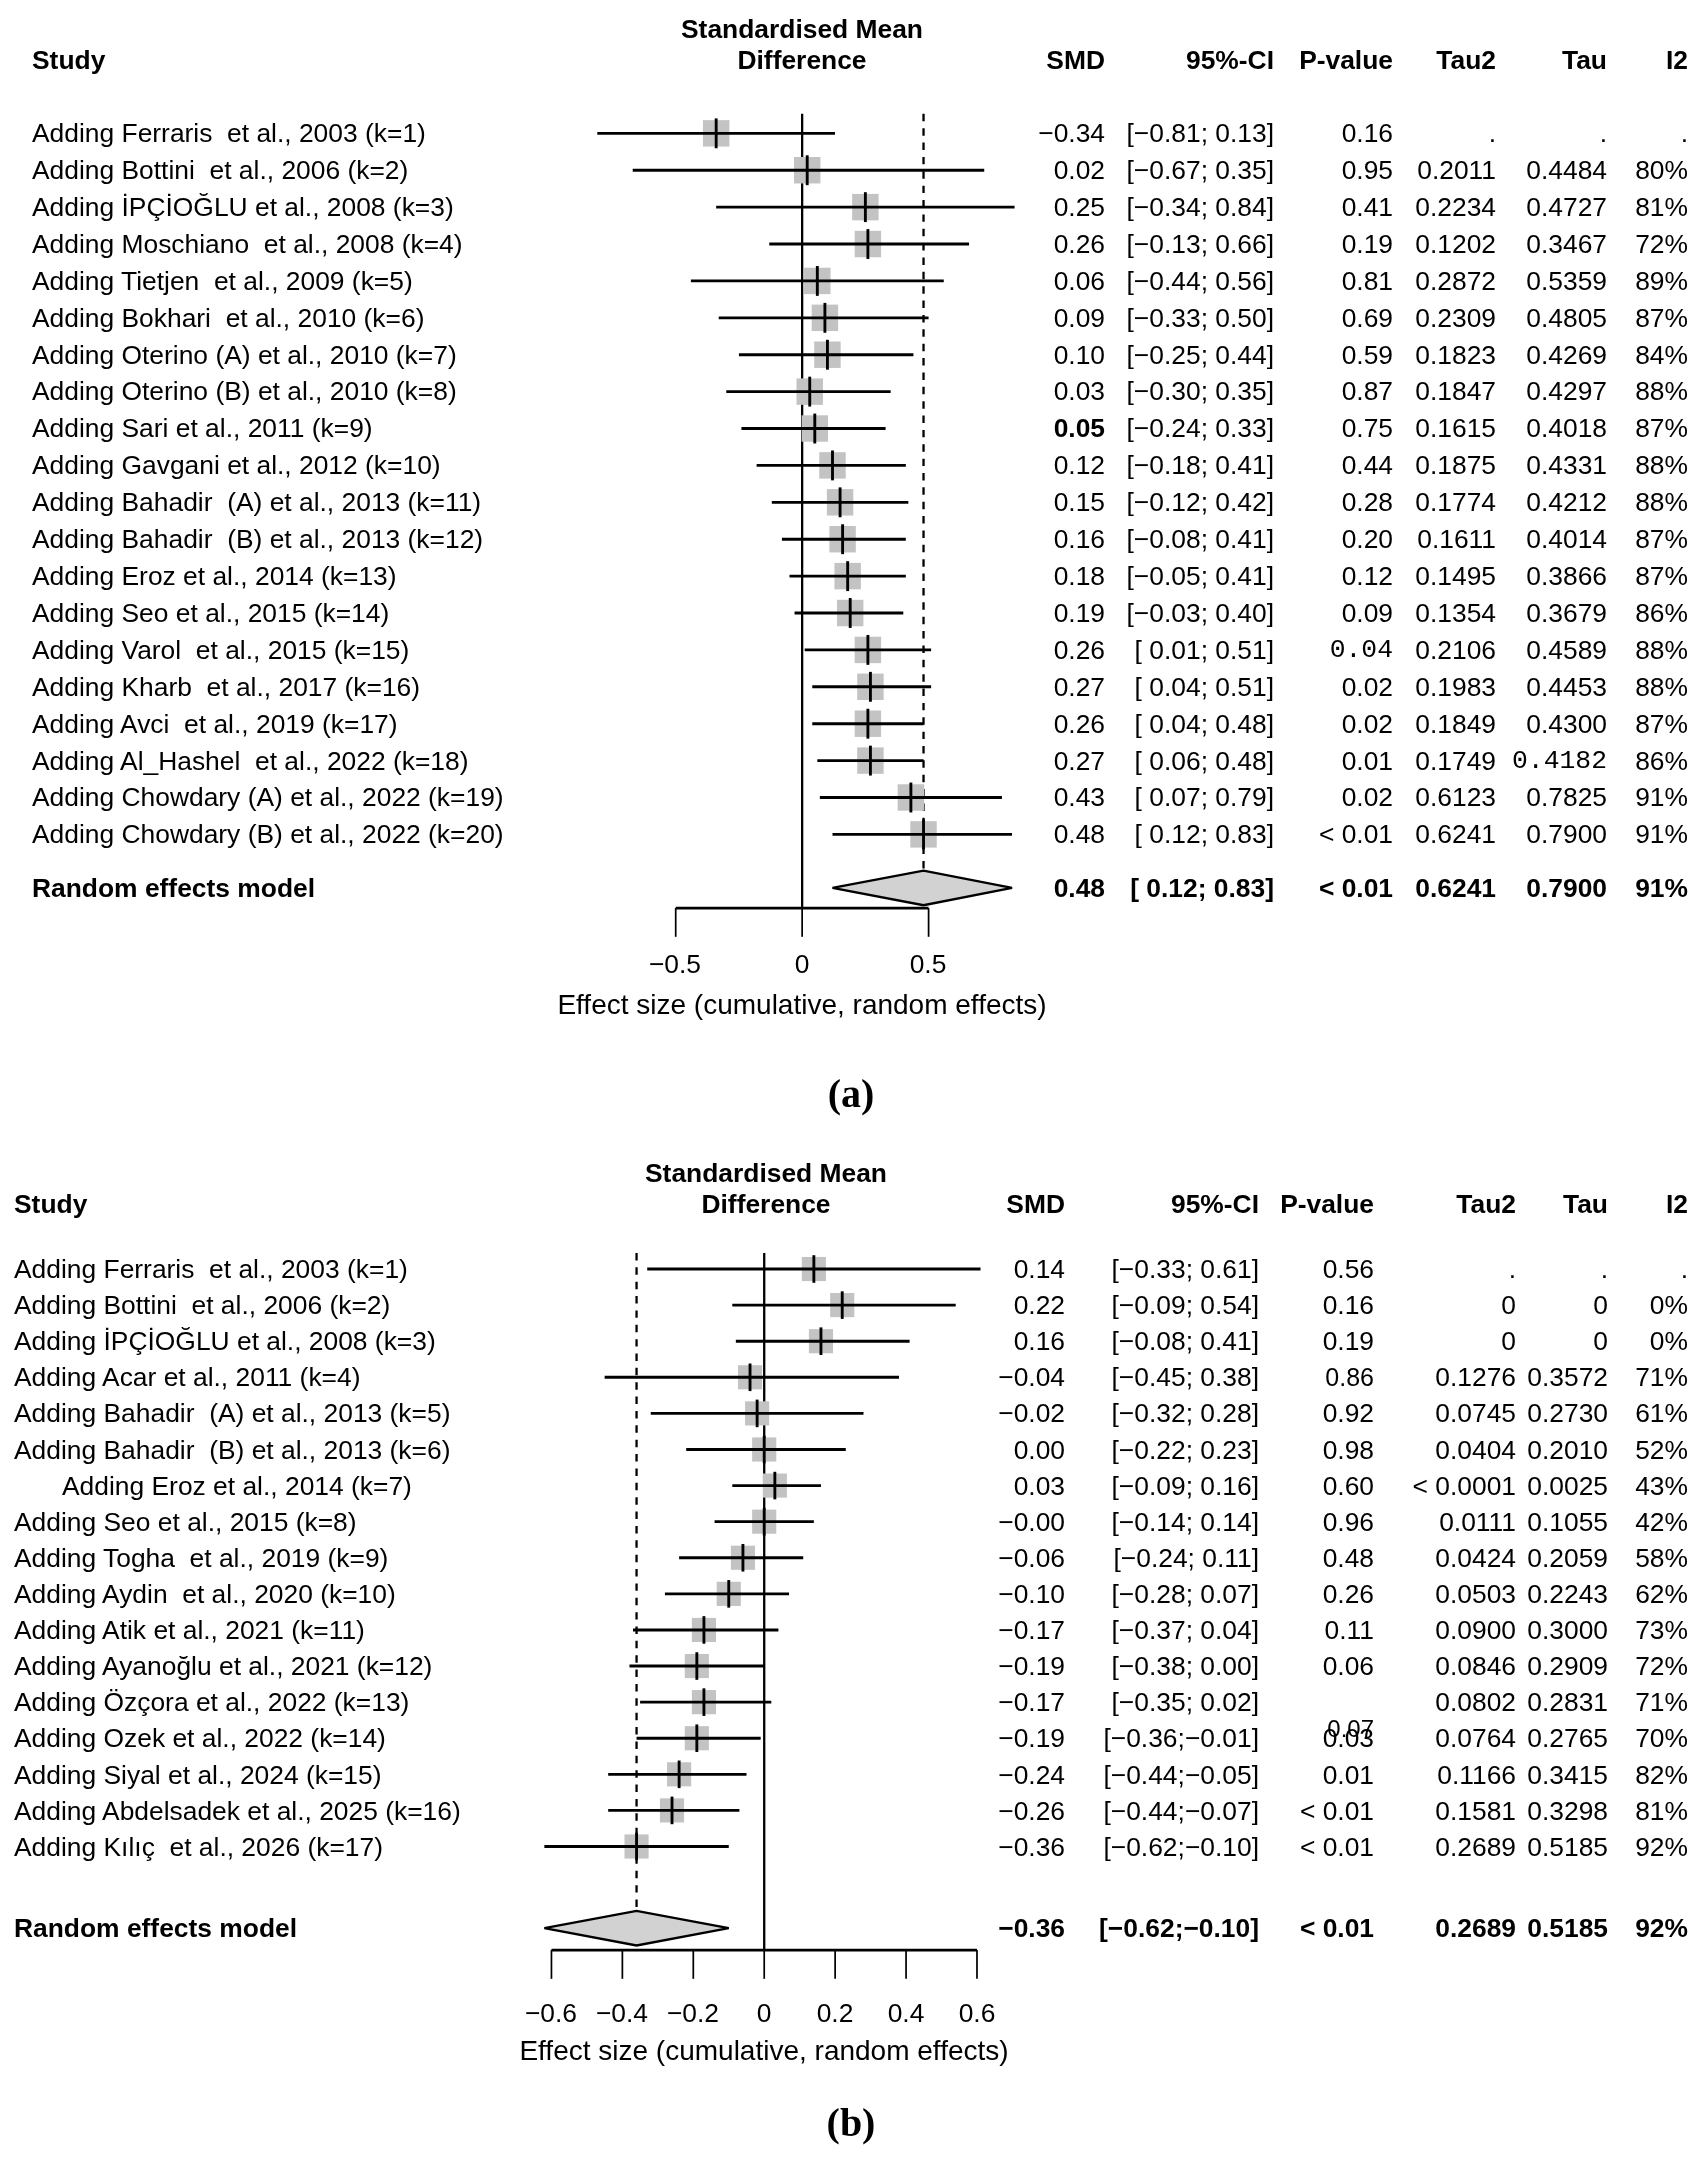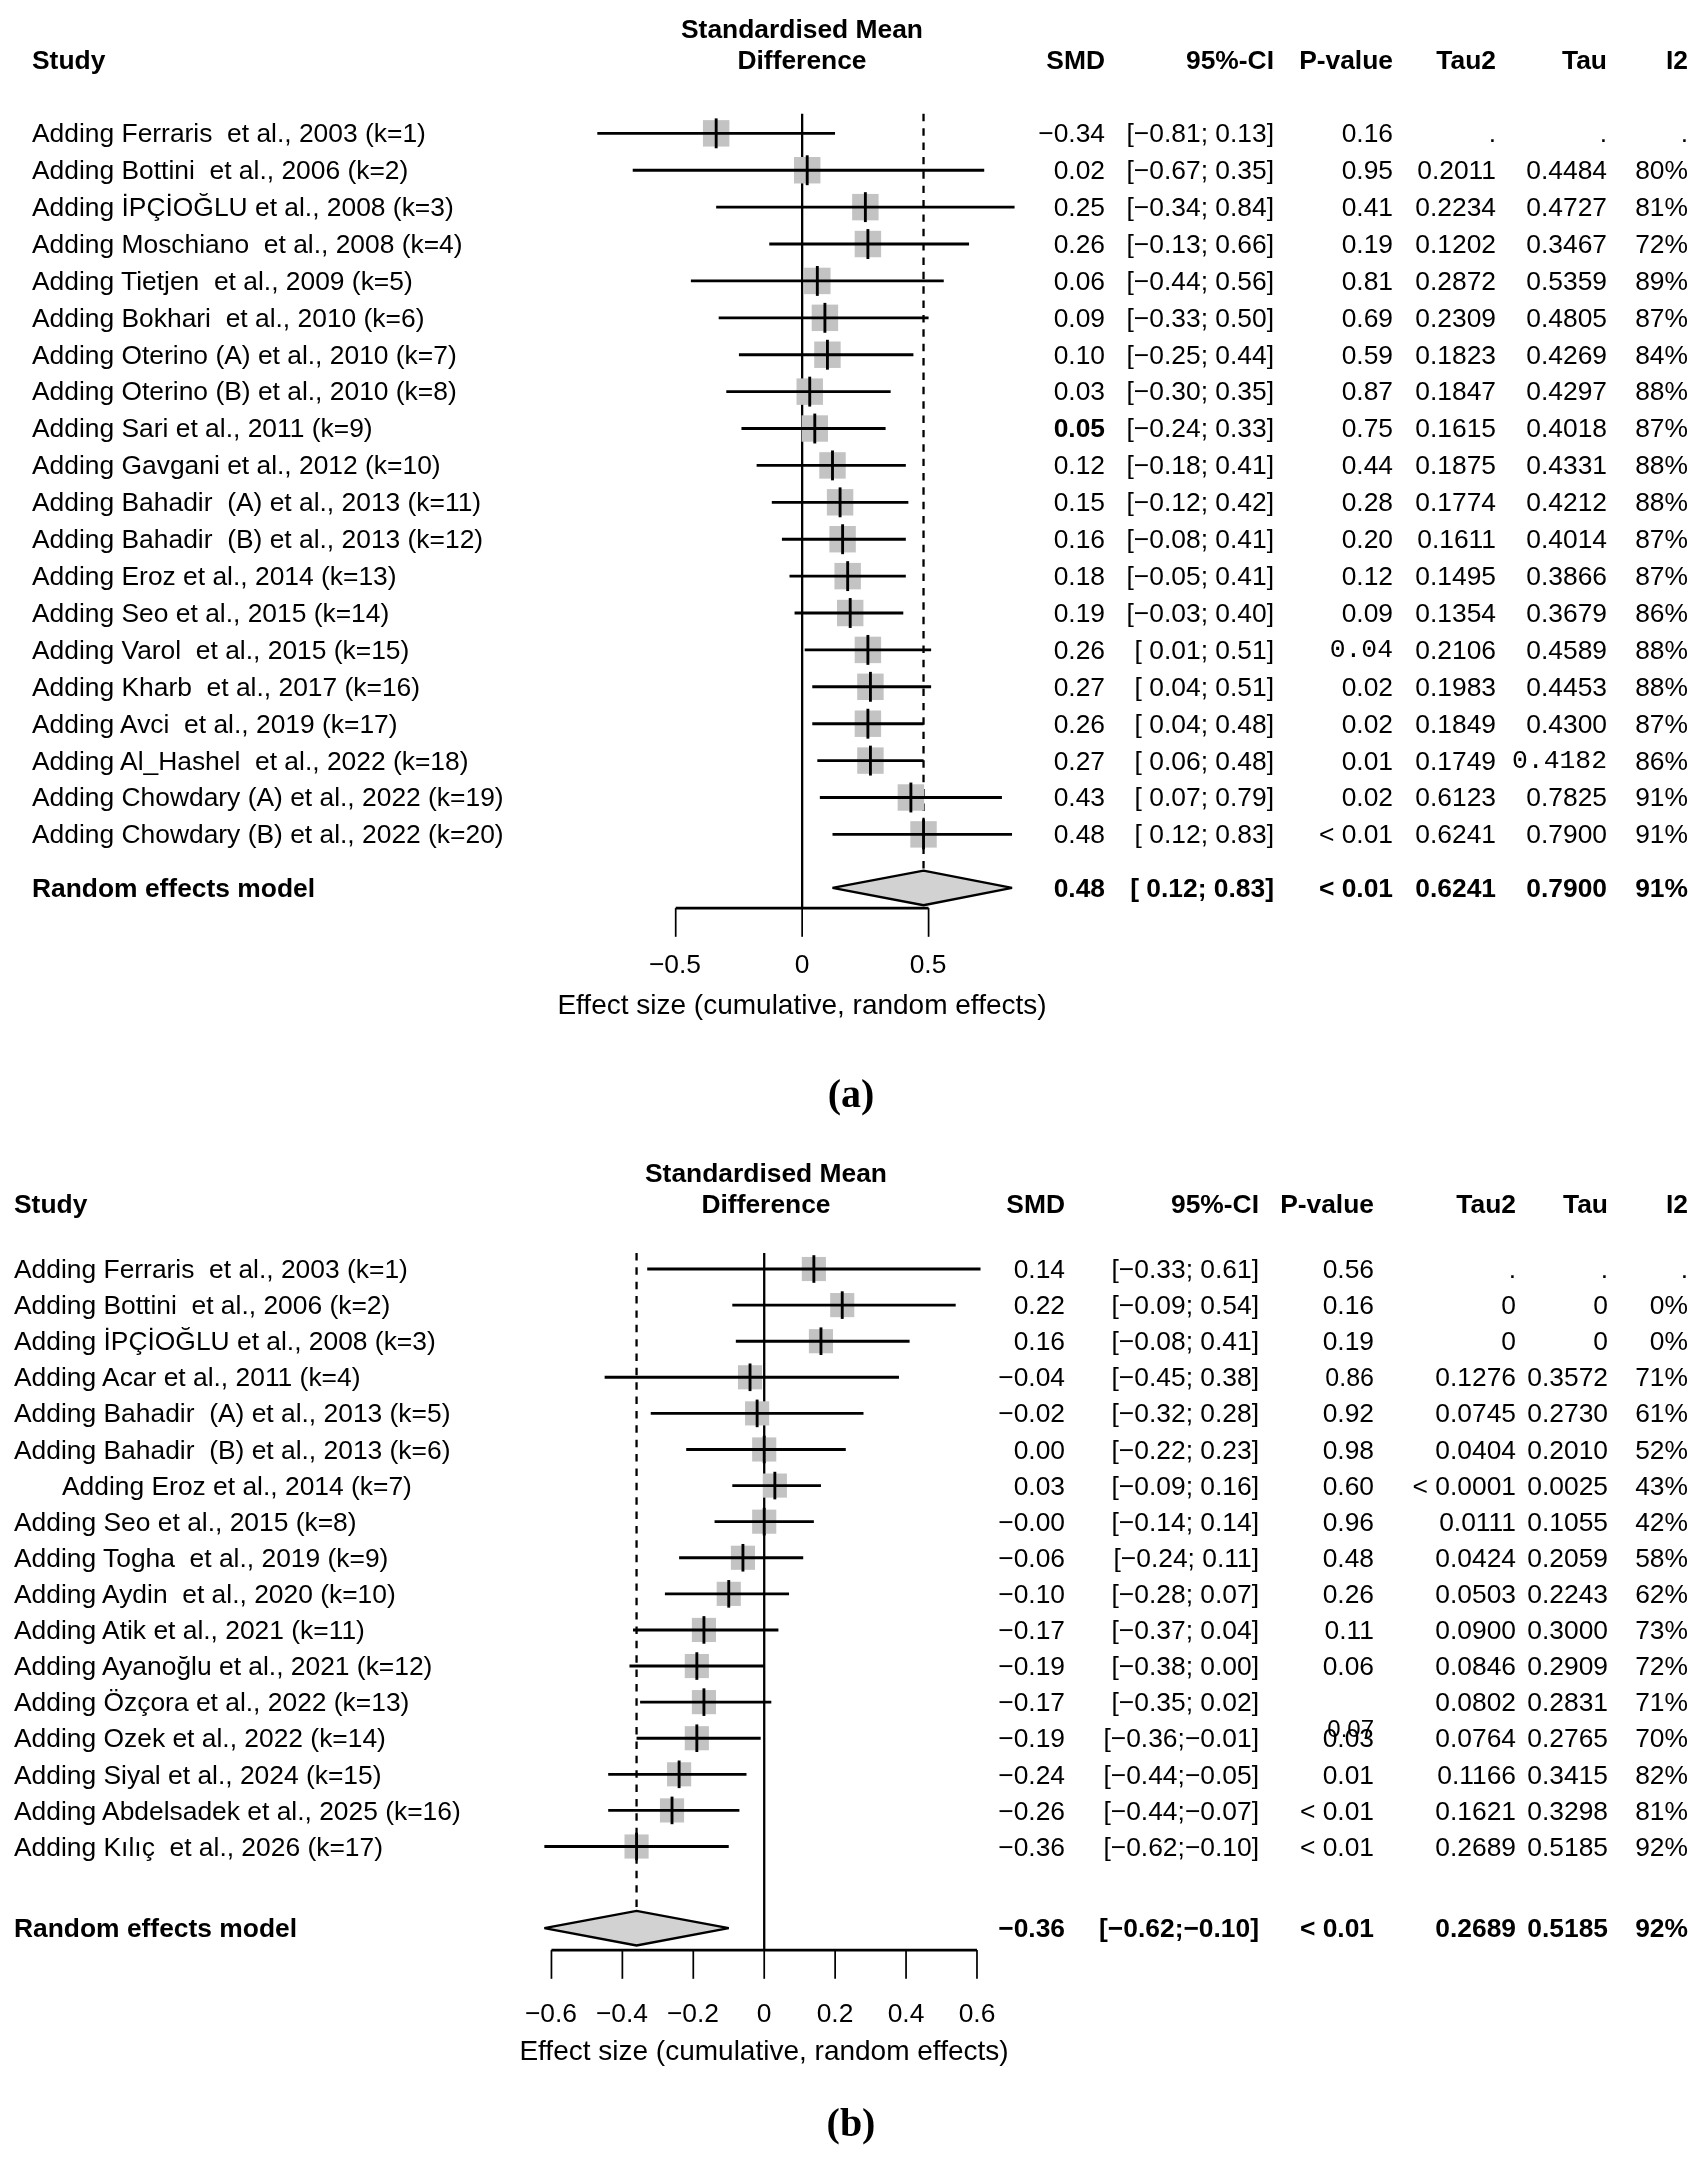--- a/index.html
+++ b/index.html
@@ -503,21 +503,21 @@
         <div class="t" style="font-size: 26.4px; line-height: 26.4px; top: 1762px; right: 328px;">0.01</div>
         <div class="t" style="font-size: 26.4px; line-height: 26.4px; top: 1762px; right: 186px;">0.1166</div>
         <div class="t" style="font-size: 26.4px; line-height: 26.4px; top: 1762px; right: 94px;">0.3415</div>
         <div class="t" style="font-size: 26.4px; line-height: 26.4px; top: 1762px; right: 14px;">82%</div>
       </div>
       <div>
         <div class="t" style="font-size: 26.4px; line-height: 26.4px; top: 1798px; left: 14px;">Adding Abdelsadek et al., 2025 (k=16)</div>
         <div class="t" style="font-size: 26.4px; line-height: 26.4px; top: 1798px; right: 637px;">−0.26</div>
         <div class="t" style="font-size: 26.4px; line-height: 26.4px; top: 1798px; right: 443px;">[−0.44;−0.07]</div>
         <div class="t" style="font-size: 26.4px; line-height: 26.4px; top: 1798px; right: 328px;">&lt; 0.01</div>
-        <div class="t" style="font-size: 26.4px; line-height: 26.4px; top: 1798px; right: 186px;">0.1621</div>
+        <div class="t" style="font-size: 26.4px; line-height: 26.4px; top: 1798px; right: 186px;">0.1581</div>
         <div class="t" style="font-size: 26.4px; line-height: 26.4px; top: 1798px; right: 94px;">0.3298</div>
         <div class="t" style="font-size: 26.4px; line-height: 26.4px; top: 1798px; right: 14px;">81%</div>
       </div>
       <div>
         <div class="t" style="font-size: 26.4px; line-height: 26.4px; top: 1834px; left: 14px;">Adding Kılıç  et al., 2026 (k=17)</div>
         <div class="t" style="font-size: 26.4px; line-height: 26.4px; top: 1834px; right: 637px;">−0.36</div>
         <div class="t" style="font-size: 26.4px; line-height: 26.4px; top: 1834px; right: 443px;">[−0.62;−0.10]</div>
         <div class="t" style="font-size: 26.4px; line-height: 26.4px; top: 1834px; right: 328px;">&lt; 0.01</div>
         <div class="t" style="font-size: 26.4px; line-height: 26.4px; top: 1834px; right: 186px;">0.2689</div>
         <div class="t" style="font-size: 26.4px; line-height: 26.4px; top: 1834px; right: 94px;">0.5185</div>

